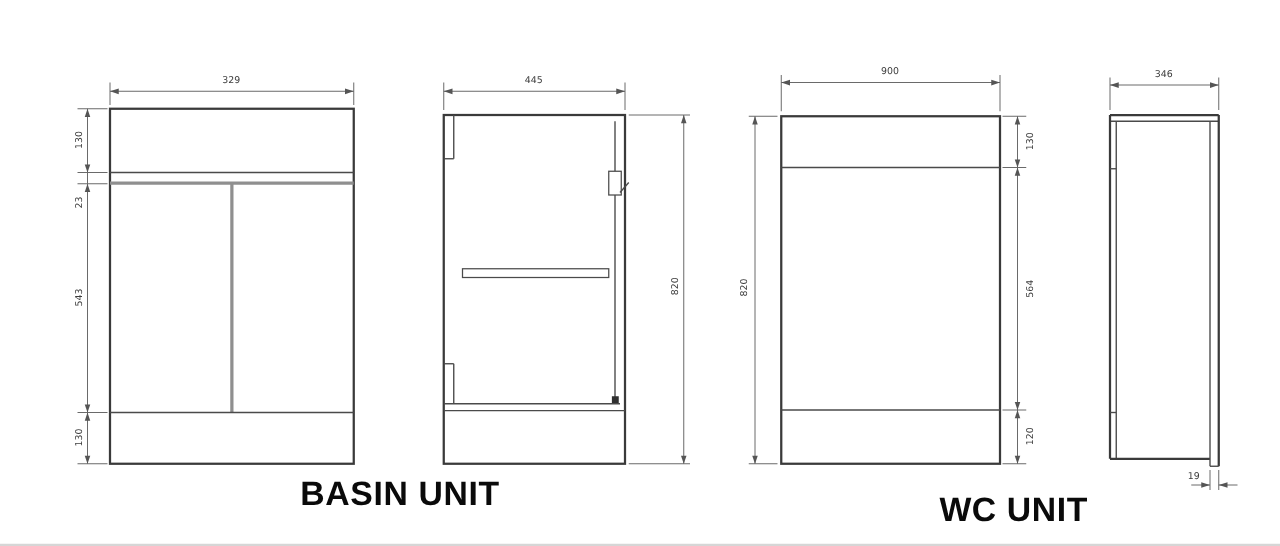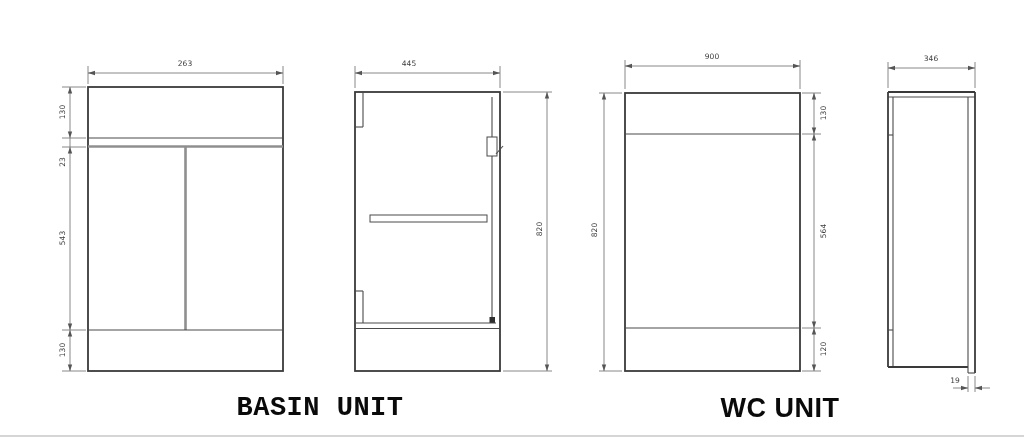--- a/index.html
+++ b/index.html
@@ -172,35 +172,35 @@
 
       <line x1="968" y1="376" x2="968" y2="392" class="dim-line"></line>
       <line x1="975" y1="376" x2="975" y2="392" class="dim-line"></line>
       <line x1="953" y1="388" x2="968" y2="388" class="dim-line"></line>
       <line x1="975" y1="388" x2="990" y2="388" class="dim-line"></line>
       <polygon class="arr" points="968,388 961,385.8 961,390.2"></polygon>
       <polygon class="arr" points="975,388 982,385.8 982,390.2"></polygon>
     </g>
   </svg>
 
-  <span class="dim-label" style="left:185px; top:64px;">263</span>
+  <span class="dim-label" style="left:185px; top:64px;">329</span>
   <span class="dim-label v" style="left:63px;  top:112px;">130</span>
   <span class="dim-label v" style="left:63px;  top:162px;">23</span>
   <span class="dim-label v" style="left:63px;  top:238px;">543</span>
   <span class="dim-label v" style="left:63px;  top:350px;">130</span>
 
-  <span class="dim-label" style="left:409px; top:64px;">445</span>
+  <span class="dim-label" style="left:427px; top:64px;">445</span>
   <span class="dim-label v" style="left:540px; top:229px;">820</span>
 
   <span class="dim-label" style="left:712px; top:57px;">900</span>
   <span class="dim-label v" style="left:595px; top:230px;">820</span>
   <span class="dim-label v" style="left:824px; top:113px;">130</span>
   <span class="dim-label v" style="left:824px; top:231px;">564</span>
   <span class="dim-label v" style="left:824px; top:349px;">120</span>
 
   <span class="dim-label" style="left:931px; top:59px;">346</span>
   <span class="dim-label" style="left:955px; top:381px;">19</span>
 
-  <div class="unit-title" style="left:320px; top:393px;font-family:Liberation Mono, monospace;">BASIN UNIT</div>
-  <div class="unit-title" style="left:780px; top:393px;">WC UNIT</div>
+  <div class="unit-title" style="left:320px; top:380px;">BASIN UNIT</div>
+  <div class="unit-title" style="left:811px; top:393px;">WC UNIT</div>
 
   <div class="bottom-edge"></div>
 </div>
 
 </body></html>

